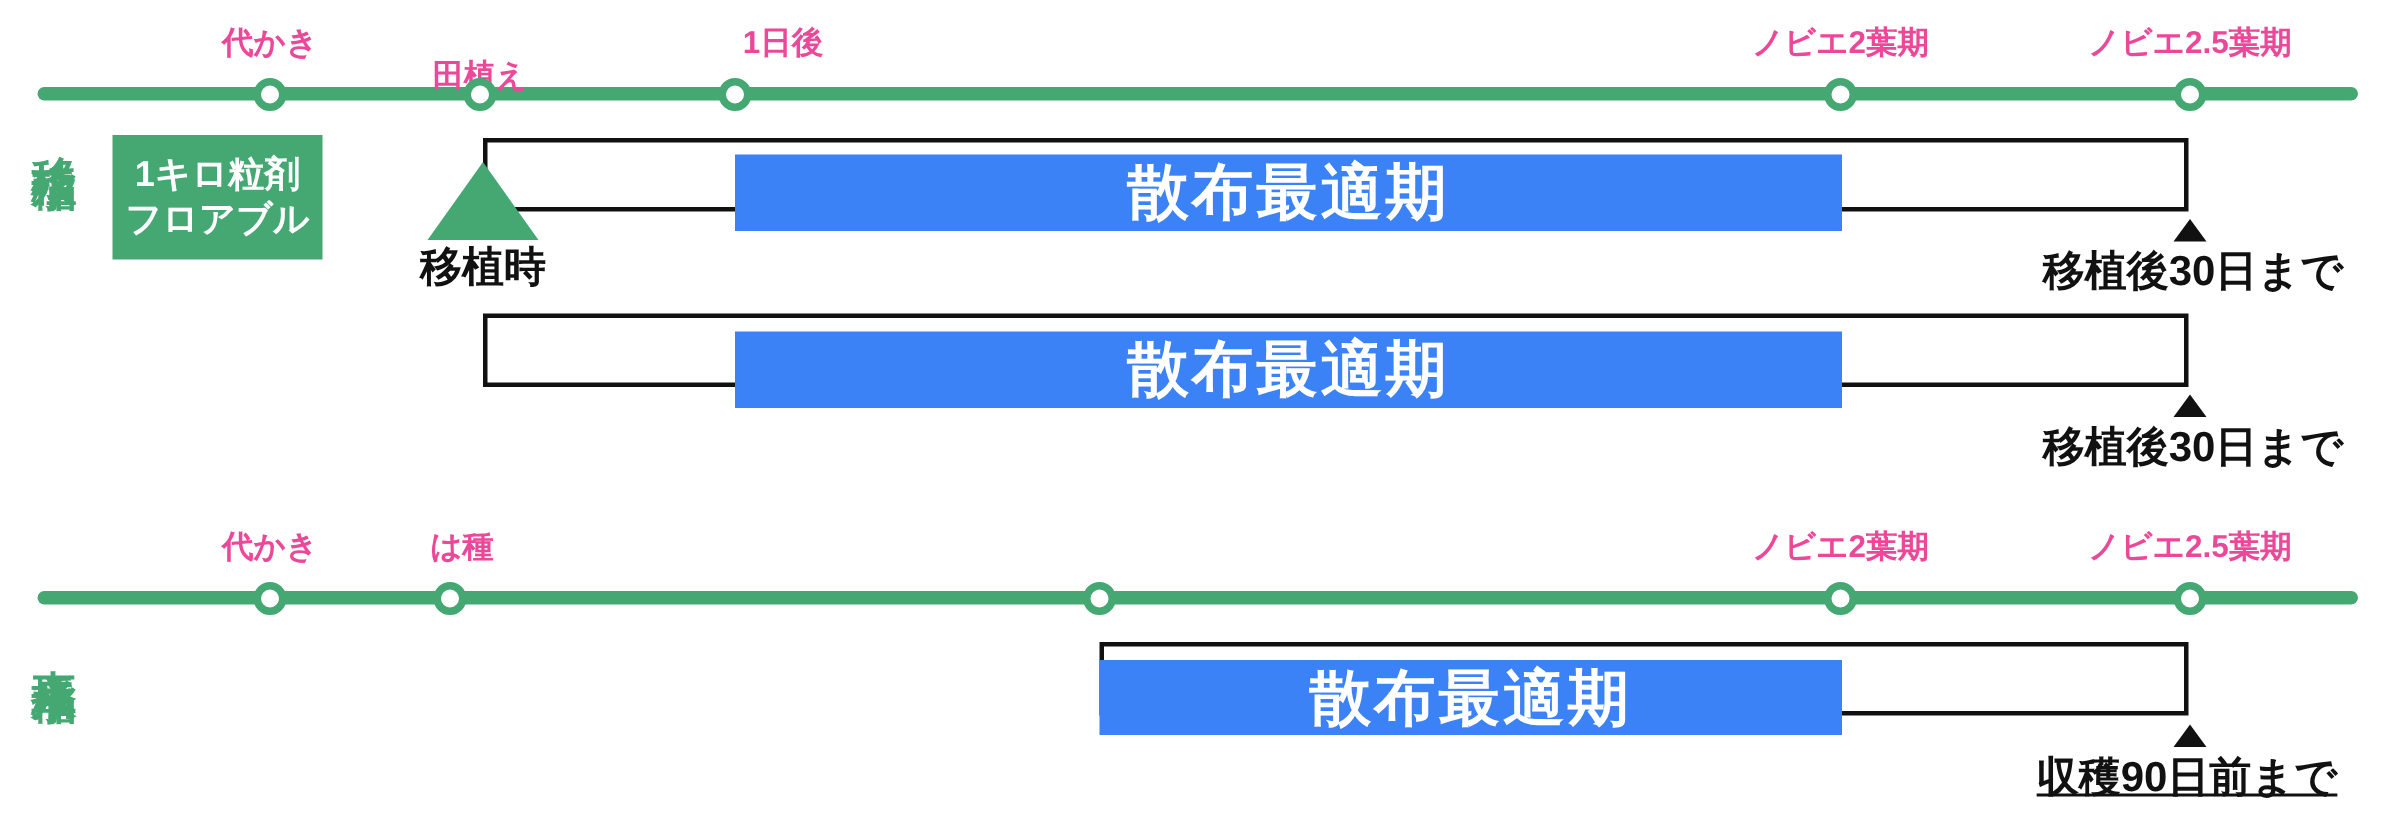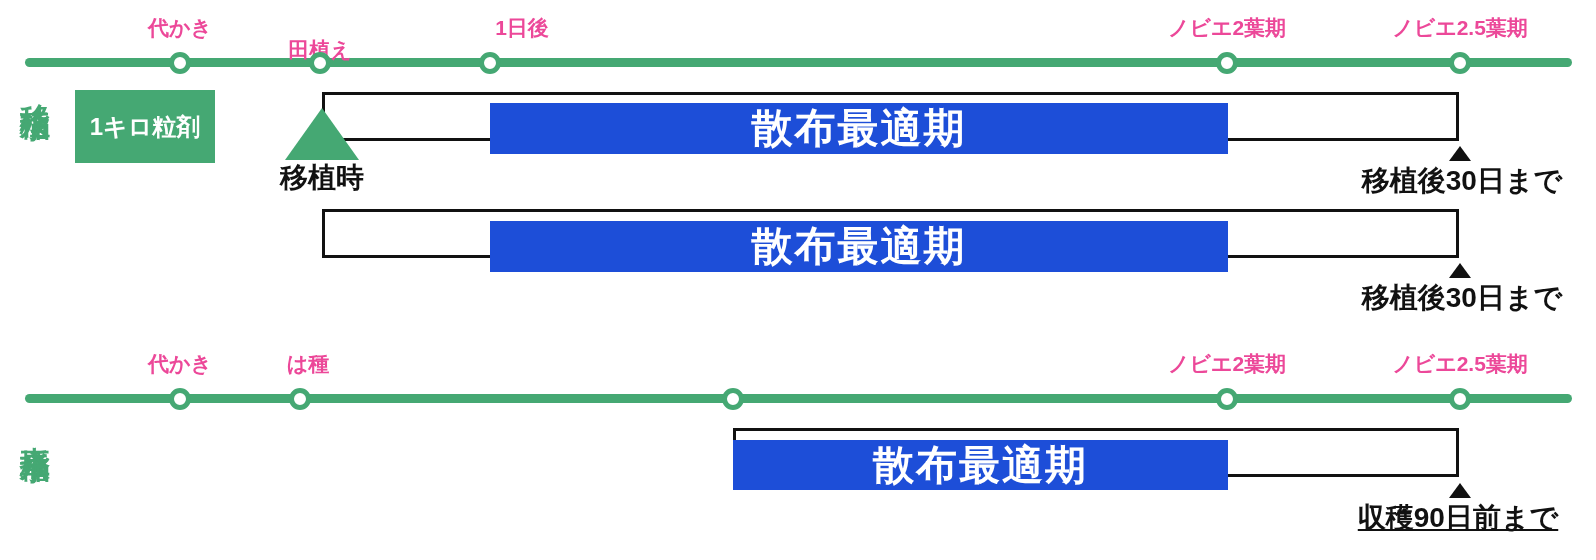--- a/index.html
+++ b/index.html
@@ -20,28 +20,28 @@
     position:absolute;transform:translateX(-50%);
     font-size:21px;font-weight:600;color:#ec4899;white-space:nowrap;letter-spacing:0px;
   }
   
   .side-label{
     position:absolute;color:#45a873;font-weight:800;font-size:30px;
     writing-mode:vertical-rl;text-orientation:upright;letter-spacing:3px;line-height:1;
   }
   
   .product-box{
-    position:absolute;width:140px;height:73px;background:#45a873;color:#fff;
+    position:absolute;width:140px;height:83px;background:#45a873;color:#fff;
     display:flex;flex-direction:column;align-items:center;justify-content:center;
     font-weight:800;font-size:24px;line-height:1.25;text-align:center;
   }
   
   .white-bar{position:absolute;background:#ffffff;border:3px solid #111;box-sizing:border-box;}
   .green-bar{
-    position:absolute;background:#1d4ed8;color:#ffffff;
+    position:absolute;background:#3b82f6;color:#ffffff;
     display:flex;align-items:center;justify-content:center;
     font-weight:800;font-size:41px;letter-spacing:2px;white-space:nowrap;
   }
   
   .tri-green{
     position:absolute;width:0;height:0;
     border-left:37px solid transparent;border-right:37px solid transparent;
     border-bottom:52px solid #45a873;
   }
   .tri-black{
@@ -70,20 +70,21 @@
   <div class="tl-label" style="left:1460px;top:14px;">ノビエ2.5葉期</div>
 
   <div class="tl-circle" style="left:169px;top:52px;"></div>
   <div class="tl-circle" style="left:309px;top:52px;"></div>
   <div class="tl-circle" style="left:479px;top:52px;"></div>
   <div class="tl-circle" style="left:1216px;top:52px;"></div>
   <div class="tl-circle" style="left:1449px;top:52px;"></div>
 
   <div class="product-box" style="left:75px;top:90px;">
     <span>1キロ粒剤</span>
+    <span>フロアブル</span>
   </div>
 
   <div class="white-bar" style="left:322px;top:92px;width:1137px;height:49px;"></div>
   <div class="tri-green" style="left:285px;top:108px;"></div>
   <div class="green-bar" style="left:490px;top:103px;width:738px;height:51px;">
     <span>散布最適期</span>
   </div>
   <div class="note" style="left:322px;top:159px;text-align:center;">移植時</div>
   <div class="tri-black" style="left:1449px;top:146px;"></div>
   <div class="note" style="left:1462px;top:162px;">移植後30日まで</div>

